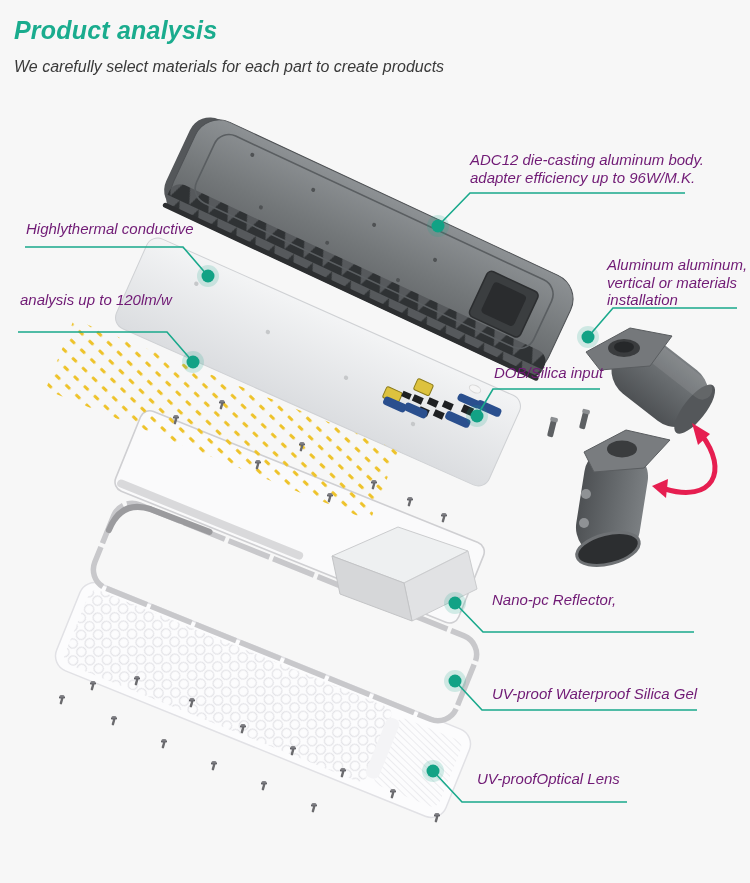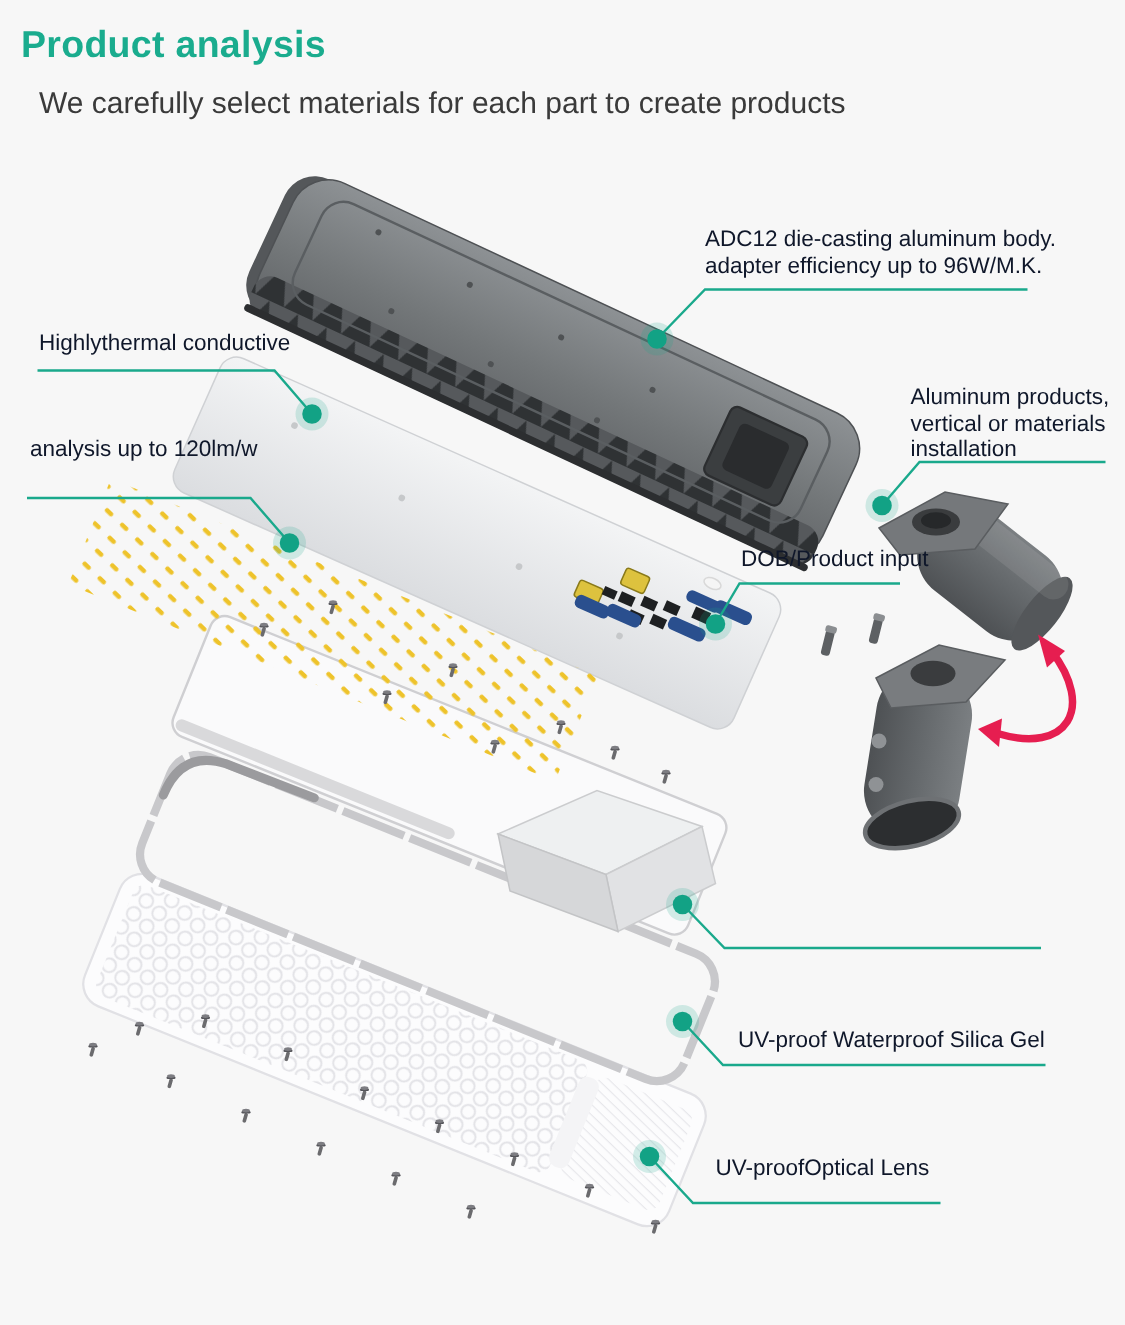--- a/index.html
+++ b/index.html
@@ -1,30 +1,30 @@
 <!DOCTYPE html>
 <html><head>
 <meta charset="utf-8">
 <style>
   html,body { margin:0; padding:0; background:#f7f7f7; }
   .page {
     position:relative; width:750px; height:823px; background:#f7f7f7;
-    font-family:"Liberation Sans", sans-serif; overflow:hidden;
+    font-family:"Liberation Sans", sans-serif; overflow:hidden;font-style:italic;
   }
   .title {
     position:absolute; left:14px; top:16px;
     font-size:25px; font-weight:bold; color:#1aac8e; letter-spacing:.2px;
   }
   .subtitle {
-    position:absolute; left:26px; top:58px;
-    font-size:20px; color:#3a3a3a;
+    position:absolute; left:14px; top:58px;
+    font-size:16px; color:#3a3a3a;
   }
   svg.diagram { position:absolute; left:0; top:0; }
   .callout {
-    position:absolute; font-size:15px; color:#0f172a;
+    position:absolute; font-size:15px; color:#701a75;
     line-height:17.5px; white-space:nowrap;
   }
   .callout div { pointer-events:none; }
 </style>
 </head>
 <body>
 
 <div class="page">
 
   <div class="title">Product analysis</div>
@@ -260,30 +260,31 @@
 
   <div class="callout" style="left:26px; top:220px;">
     <div>Highlythermal conductive</div>
   </div>
 
   <div class="callout" style="left:20px; top:291px;">
     <div>analysis up to 120lm/w</div>
   </div>
 
   <div class="callout" style="left:607px; top:256px;">
-    <div>Aluminum products,</div>
+    <div>Aluminum aluminum,</div>
     <div>vertical or materials</div>
     <div>installation</div>
   </div>
 
   <div class="callout" style="left:494px; top:364px;">
-    <div>DOB/Product input</div>
+    <div>DOB/Silica input</div>
   </div>
 
   <div class="callout" style="left:492px; top:591px;">
+    <div>Nano-pc Reflector,</div>
   </div>
 
   <div class="callout" style="left:492px; top:685px;">
     <div>UV-proof Waterproof Silica Gel</div>
   </div>
 
   <div class="callout" style="left:477px; top:770px;">
     <div>UV-proofOptical Lens</div>
   </div>
 

